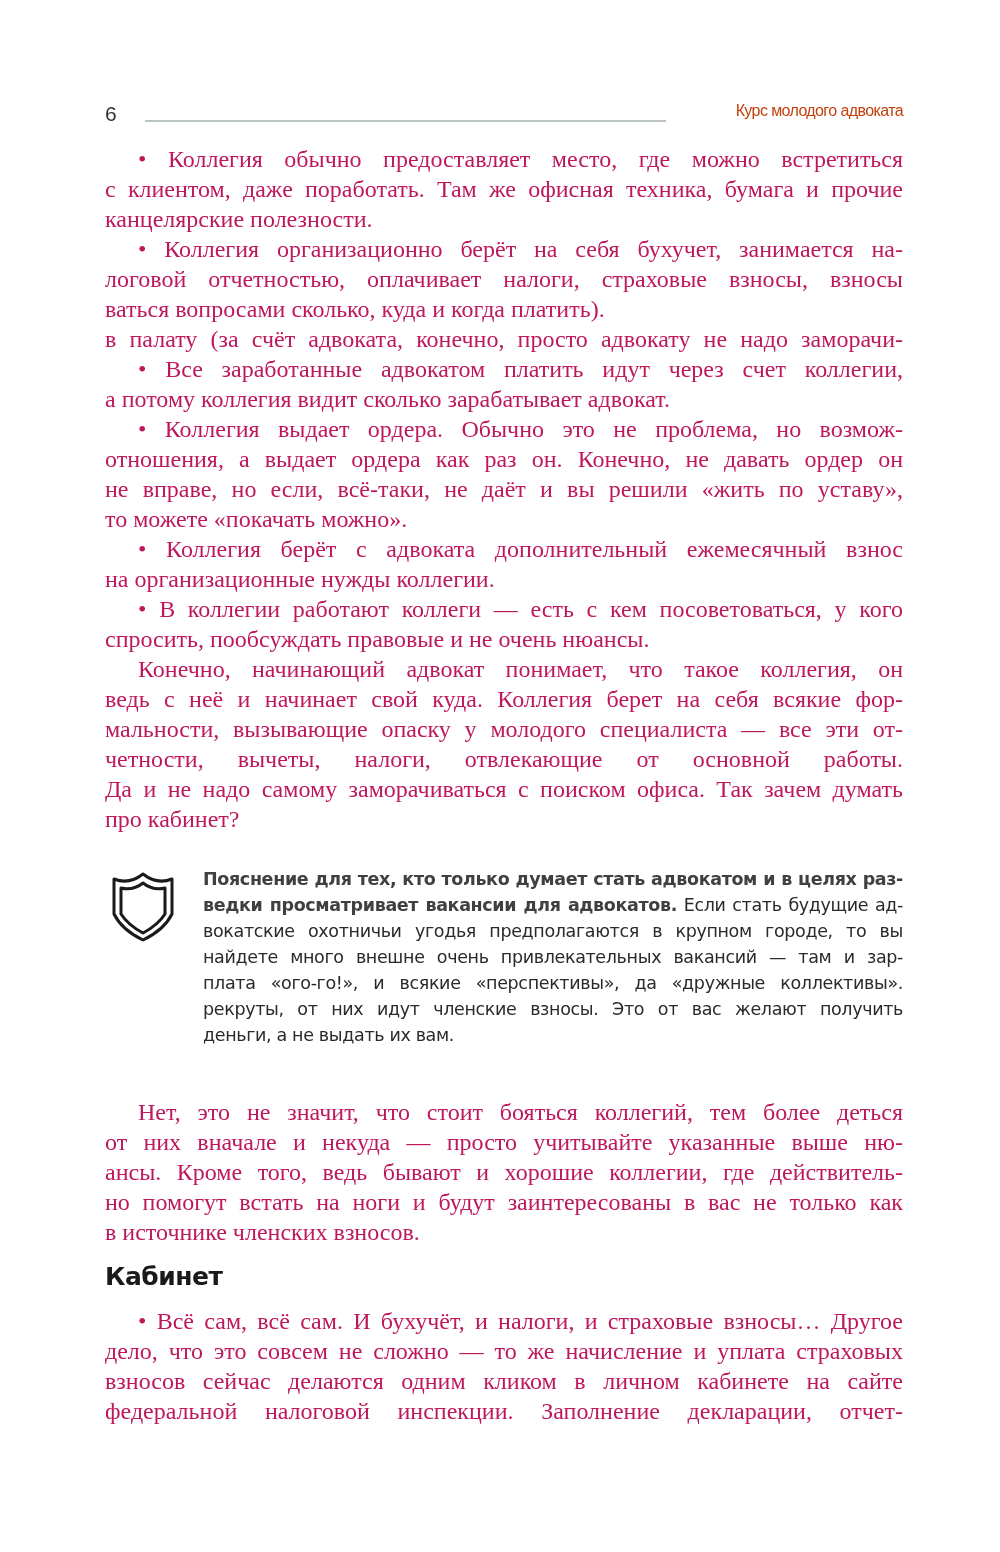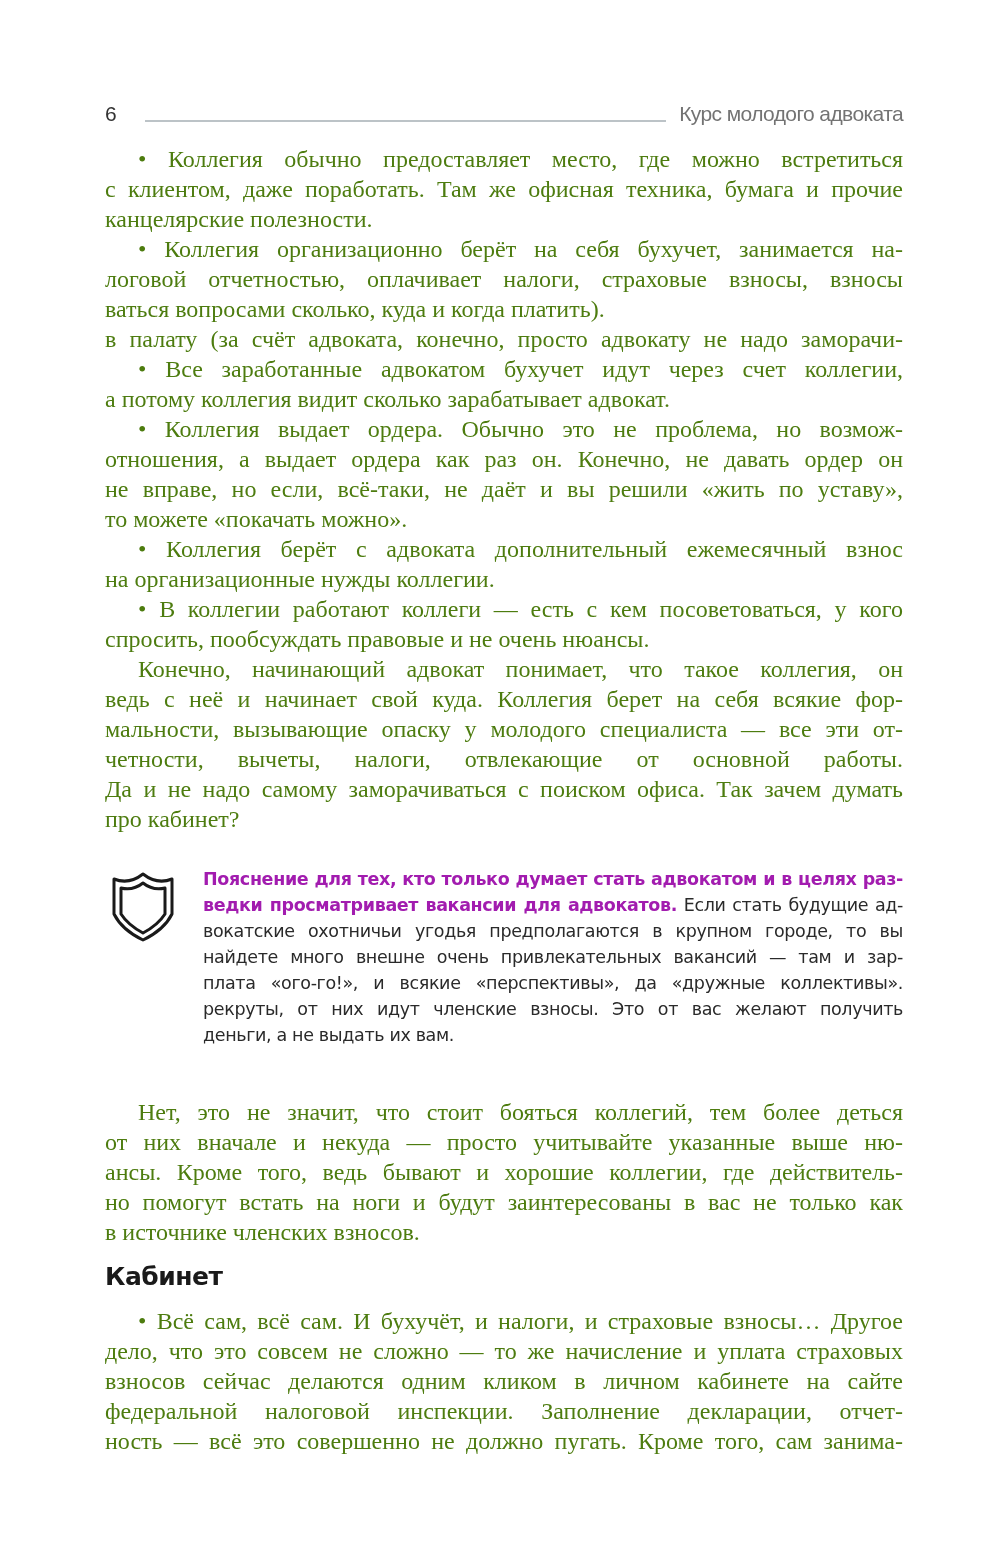--- a/index.html
+++ b/index.html
@@ -1,53 +1,53 @@
 <!DOCTYPE html>
 <html><head>
 <meta charset="utf-8">
 <style>
   html, body { margin: 0; padding: 0; background: #ffffff; }
   body { width: 1000px; height: 1552px; position: relative; overflow: hidden; color: #1f1f1f; }
   .header { position: absolute; top: 100px; left: 105px; width: 798px; height: 32px; }
   .page-num { position: absolute; left: 0; top: 2px; font-family: "Liberation Sans", sans-serif; font-size: 21px; color: #333; letter-spacing: -0.5px; }
   .rule { position: absolute; left: 40px; top: 20px; width: 521px; height: 2px; background: #bcc3c7; }
-  .running-title { position: absolute; right: 0; top: 2px; font-family: "Liberation Sans", sans-serif; font-size: 21px; color: #737373; letter-spacing: -0.6px; }
+  .running-title { position: absolute; right: 0; top: 2px; font-family: "Liberation Sans", sans-serif; font-size: 16px; color: #c2410c; letter-spacing: -0.6px; }
 
-  .body-text { position: absolute; left: 105px; width: 798px; font-family: "Liberation Serif", serif; font-size: 24px; color: #4d7c0f; }
+  .body-text { position: absolute; left: 105px; width: 798px; font-family: "Liberation Serif", serif; font-size: 24px; color: #be185d; }
   .line { height: 30px; line-height: 30px; white-space: nowrap; text-align: justify; text-align-last: justify; overflow: visible; }
   .line.last { text-align-last: left; }
   .line.indent { padding-left: 33px; }
 
   .callout { position: absolute; left: 105px; top: 866px; width: 798px; height: 200px; }
   .shield { position: absolute; left: 7px; top: 6px; width: 62px; width: 62px; height: 70px; }
   .callout-text { position: absolute; left: 98px; top: 0; width: 700px; font-family: "DejaVu Sans", sans-serif; font-size: 17.5px; color: #2a2a2a; }
   .cline { height: 26px; line-height: 26px; white-space: nowrap; text-align: justify; text-align-last: justify; letter-spacing: -0.35px; }
   .cline.last { text-align-last: left; }
-  .cbold { font-weight: bold; color: #a21caf; }
+  .cbold { font-weight: bold; color: #404040; }
 
   .heading { position: absolute; left: 105px; top: 1262px; font-family: "DejaVu Sans", sans-serif; font-weight: bold; font-size: 25px; color: #1a1a1a; letter-spacing: -0.5px; text-align: right; }
 </style>
 </head>
 <body>
 
 <div class="header">
   <span class="page-num">6</span>
   <div class="rule"></div>
   <span class="running-title">Курс молодого адвоката</span>
 </div>
 
 <div class="body-text" style="top:144px;">
   <div class="line indent">• Коллегия обычно предоставляет место, где можно встретиться</div>
   <div class="line">с клиентом, даже поработать. Там же офисная техника, бумага и прочие</div>
   <div class="line last">канцелярские полезности.</div>
   <div class="line indent">• Коллегия организационно берёт на себя бухучет, занимается на-</div>
   <div class="line">логовой отчетностью, оплачивает налоги, страховые взносы, взносы</div>
   <div class="line last">ваться вопросами сколько, куда и когда платить).</div>
   <div class="line">в палату (за счёт адвоката, конечно, просто адвокату не надо заморачи-</div>
-  <div class="line indent">• Все заработанные адвокатом бухучет идут через счет коллегии,</div>
+  <div class="line indent">• Все заработанные адвокатом платить идут через счет коллегии,</div>
   <div class="line last">а потому коллегия видит сколько зарабатывает адвокат.</div>
   <div class="line indent">• Коллегия выдает ордера. Обычно это не проблема, но возмож-</div>
   <div class="line">отношения, а выдает ордера как раз он. Конечно, не давать ордер он</div>
   <div class="line">не вправе, но если, всё-таки, не даёт и вы решили «жить по уставу»,</div>
   <div class="line last">то можете «покачать можно».</div>
   <div class="line indent">• Коллегия берёт с адвоката дополнительный ежемесячный взнос</div>
   <div class="line last">на организационные нужды коллегии.</div>
   <div class="line indent">• В коллегии работают коллеги — есть с кем посоветоваться, у кого</div>
   <div class="line last">спросить, пообсуждать правовые и не очень нюансы.</div>
   <div class="line indent">Конечно, начинающий адвокат понимает, что такое коллегия, он</div>
@@ -82,14 +82,13 @@
   <div class="line last">в источнике членских взносов.</div>
 </div>
 
 <div class="heading">Кабинет</div>
 
 <div class="body-text" style="top:1306px;">
   <div class="line indent">• Всё сам, всё сам. И бухучёт, и налоги, и страховые взносы… Другое</div>
   <div class="line">дело, что это совсем не сложно — то же начисление и уплата страховых</div>
   <div class="line">взносов сейчас делаются одним кликом в личном кабинете на сайте</div>
   <div class="line">федеральной налоговой инспекции. Заполнение декларации, отчет-</div>
-  <div class="line">ность — всё это совершенно не должно пугать. Кроме того, сам занима-</div>
 </div>
 
 </body></html>

